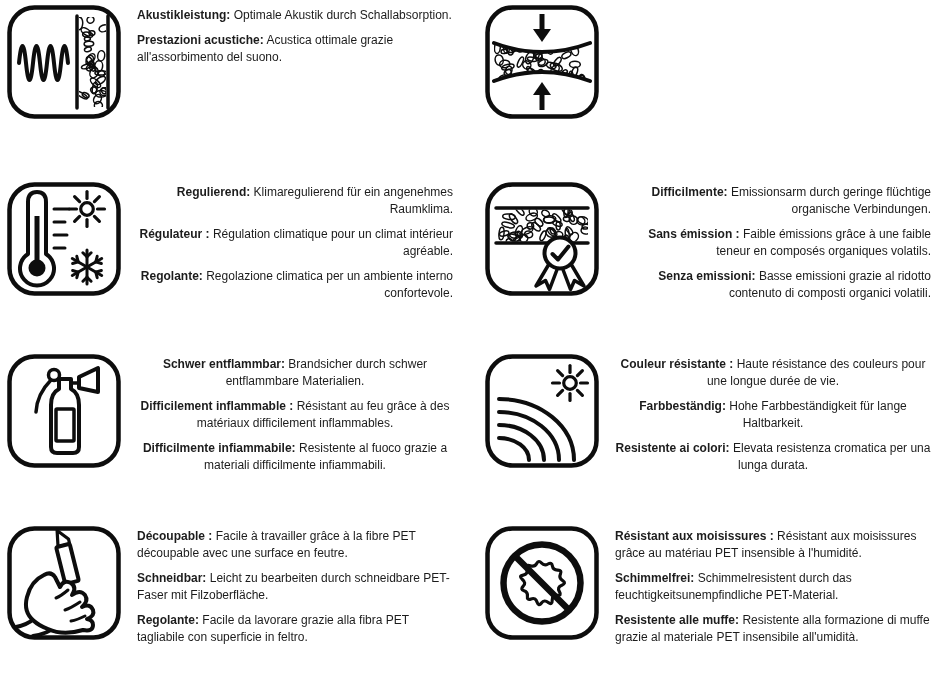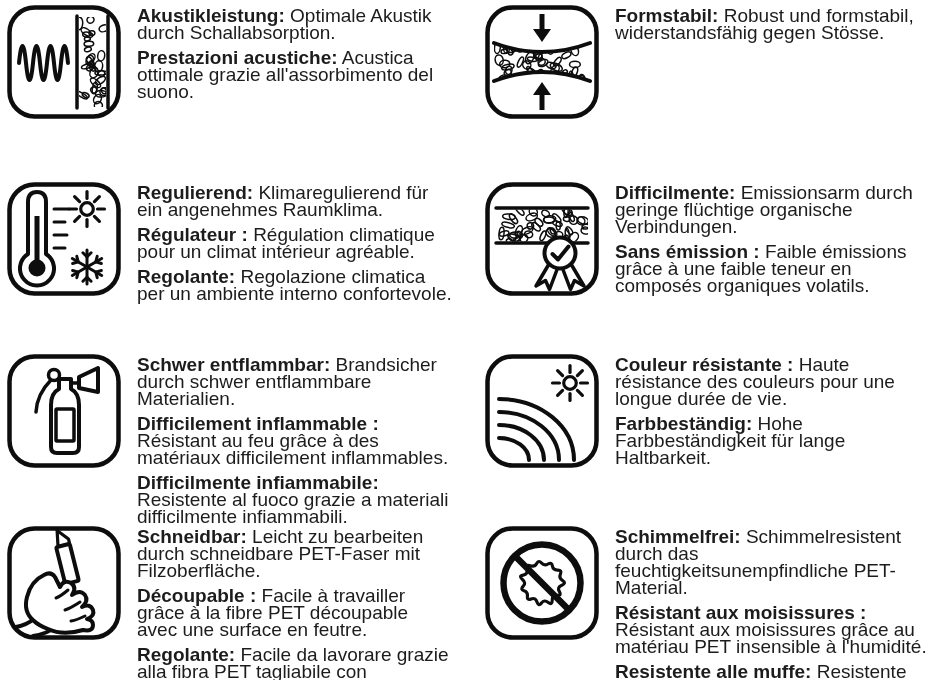--- a/index.html
+++ b/index.html
@@ -3,25 +3,25 @@
 <meta charset="utf-8">
 <style>
   html,body{margin:0;padding:0;background:#fff;}
   .page{width:936px;height:680px;background:#fff;overflow:hidden;
         font-family:"Liberation Sans",sans-serif;color:#1c1c1c;}
   .grid{display:grid;grid-template-columns:468px 468px;grid-template-rows:170px 170px 170px 170px;}
   .cell{display:flex;align-items:flex-start;box-sizing:border-box;}
   .c1{padding-left:5px;}
   .c2{padding-left:15px;}
   .r1{padding-top:3px;}
-  .r2{padding-top:10px;}
-  .r3{padding-top:12px;}
+  .r2{padding-top:10px;text-align:right;}
+  .r3{padding-top:12px;text-align:center;}
   .r4{padding-top:14px;}
   .icon{width:118px;height:118px;flex:0 0 auto;}
-  .txt{margin-left:14px;width:316px;font-size:19px;line-height:17px;padding-top:4px;}
+  .txt{margin-left:14px;width:316px;font-size:12px;line-height:17px;padding-top:4px;}
   .txt p{margin:0 0 8px 0;}
   .txt b{font-weight:700;}
   
   .fr{fill:none;stroke:#0d0d0d;stroke-width:4.5;}
   .s5{fill:none;stroke:#0d0d0d;stroke-width:5;stroke-linecap:butt;}
   .s4{fill:none;stroke:#0d0d0d;stroke-width:4;stroke-linecap:round;stroke-linejoin:round;}
   .s4w{fill:#fff;stroke:#0d0d0d;stroke-width:4;stroke-linecap:round;stroke-linejoin:round;}
   .s35{fill:none;stroke:#0d0d0d;stroke-width:3.5;stroke-linecap:round;stroke-linejoin:round;}
   .s35w{fill:#fff;stroke:#0d0d0d;stroke-width:3.5;stroke-linejoin:round;}
   .s32{fill:none;stroke:#0d0d0d;stroke-width:3.2;stroke-linecap:round;stroke-linejoin:round;}
@@ -142,21 +142,20 @@
             <ellipse cx="21.3" cy="48.4" rx="3.3" ry="2.1" transform="rotate(169 21.3 48.4)" class="scr"></ellipse>
           </g>
         <path class="s4" d="M11 40 Q59 58 107 40"></path>
         <path class="s4" d="M11 78 Q59 60 107 78"></path>
         <line class="s5" x1="59" y1="11" x2="59" y2="27"></line>
         <polygon class="fill" points="50,26 68,26 59,39"></polygon>
         <line class="s5" x1="59" y1="107" x2="59" y2="91"></line>
         <polygon class="fill" points="50,92 68,92 59,79"></polygon>
       </svg>
       <div class="txt">
-        <p><b>Formstabil:</b> <span>Robust und formstabil, widerstandsfähig gegen Stösse.</span></p>
       </div>
     </div>
 
     <div class="cell r2 c1">
       <svg class="icon" viewBox="0 0 118 118">
         <rect class="fr" x="4.5" y="4.5" width="109" height="109" rx="25"></rect>
         <path class="s4" d="M23 22 Q23 12 32 12 Q41 12 41 22 L41 74 A17 17 0 1 1 23 74 Z"></path>
         <line class="s5" x1="32" y1="36" x2="32" y2="82"></line>
         <circle class="fill" cx="32" cy="88" r="8.5"></circle>
         <line class="s3" x1="49" y1="29" x2="64" y2="29"></line>
@@ -259,20 +258,21 @@
         <line class="s35" x1="13" y1="28" x2="105" y2="28"></line>
         <line class="s35" x1="13" y1="63" x2="105" y2="63"></line>
         <path class="s35w" d="M66 84 L53 106 L62.5 100.5 L66.5 109.5 L75 87 Z"></path>
         <path class="s35w" d="M88 84 L101 106 L91.5 100.5 L87.5 109.5 L79 87 Z"></path>
         <circle class="s4w" cx="77" cy="73" r="15.5"></circle>
         <polyline class="s4" points="69.5,74 75,79.5 85.5,66.5"></polyline>
       </svg>
       <div class="txt">
         <p><b>Difficilmente:</b> <span>Emissionsarm durch geringe flüchtige organische Verbindungen.</span></p>
         <p><b>Sans émission :</b> <span>Faible émissions grâce à une faible teneur en composés organiques volatils.</span></p>
+        <p><b>Senza emissioni:</b> <span>Basse emissioni grazie al ridotto contenuto di composti organici volatili.</span></p>
       </div>
     </div>
 
     <div class="cell r3 c1">
       <svg class="icon" viewBox="0 0 118 118">
         <rect class="fr" x="4.5" y="4.5" width="109" height="109" rx="25"></rect>
         <path class="s35" d="M46 28 Q32 42 31 60"></path>
         <line class="s35" x1="66" y1="31" x2="74" y2="31"></line>
         <path class="s4w" d="M74 25 L93 16 L93 40 L74 36 Z"></path>
         <circle class="s35w" cx="49" cy="23" r="5.5"></circle>
@@ -301,54 +301,55 @@
             <line x1="79.6" y1="38.4" x2="74.6" y2="43.4" class="s32"></line>
             <line x1="76.5" y1="31.0" x2="69.5" y2="31.0" class="s32"></line>
             <line x1="79.6" y1="23.6" x2="74.6" y2="18.6" class="s32"></line>
             <line x1="87.0" y1="20.5" x2="87.0" y2="13.5" class="s32"></line>
             <line x1="94.4" y1="23.6" x2="99.4" y2="18.6" class="s32"></line>
           </g>
       </svg>
       <div class="txt">
         <p><b>Couleur résistante :</b> <span>Haute résistance des couleurs pour une longue durée de vie.</span></p>
         <p><b>Farbbeständig:</b> <span>Hohe Farbbeständigkeit für lange Haltbarkeit.</span></p>
+        <p><b>Resistente ai colori:</b> <span>Elevata resistenza cromatica per una lunga durata.</span></p>
       </div>
     </div>
 
     <div class="cell r4 c1">
       <svg class="icon" viewBox="0 0 118 118">
         <rect class="fr" x="4.5" y="4.5" width="109" height="109" rx="25"></rect>
         <g transform="rotate(-14 62 38)">
           <path class="s32w" d="M57 21 L60 5 L69 16 L69 21 Z"></path>
           <rect class="s4w" x="55" y="21" width="14" height="38" rx="2"></rect>
         </g>
         <path class="s4" d="M11 103 Q22 101 30 94"></path>
         <path class="s4" d="M28 112 Q42 110 52 102"></path>
         <path class="s4w" d="M29 97 Q18 88 22 73 Q26 57 39 51 Q46 47 50 53 L55 63 Q59 55 66 59 Q72 63 67 71 Q75 65 80 71 Q84 77 77 83 Q85 79 88 86 Q90 92 82 95 Q88 96 88 101 Q88 108 78 106 Q58 112 43 105 Q33 101 29 97 Z"></path>
         <path class="s3" d="M63 66 Q56 72 51 74"></path>
         <path class="s3" d="M75 78 Q66 84 60 86"></path>
         <path class="s3" d="M80 92 Q72 96 66 97"></path>
       </svg>
       <div class="txt">
+        <p><b>Découpable :</b> <span>Facile à travailler grâce à la fibre PET découpable avec une surface en feutre.</span></p>
         <p><b>Schneidbar:</b> <span>Leicht zu bearbeiten durch schneidbare PET-Faser mit Filzoberfläche.</span></p>
-        <p><b>Découpable :</b> <span>Facile à travailler grâce à la fibre PET découpable avec une surface en feutre.</span></p>
         <p><b>Regolante:</b> <span>Facile da lavorare grazie alla fibra PET tagliabile con superficie in feltro.</span></p>
       </div>
     </div>
 
     <div class="cell r4 c2">
       <svg class="icon" viewBox="0 0 118 118">
         <rect class="fr" x="4.5" y="4.5" width="109" height="109" rx="25"></rect>
         <g id="mold-blob">
             <path d="M78.8 61.2 Q73.8 63.3 76.4 67.6 Q79.1 71.9 74.1 71.3 Q69.2 70.7 69.2 76.2 Q69.3 81.6 65.3 78.5 Q61.3 75.3 58.5 79.0 Q55.6 82.7 54.0 78.0 Q52.5 73.3 48.1 74.9 Q43.8 76.5 44.4 72.3 Q45.0 68.0 41.0 66.7 Q37.0 65.5 40.2 62.2 Q43.5 59.0 39.4 55.5 Q35.3 52.0 40.2 51.1 Q45.2 50.1 43.9 45.1 Q42.6 40.1 47.2 41.7 Q51.8 43.2 53.7 39.5 Q55.7 35.8 58.5 39.0 Q61.4 42.2 65.0 40.0 Q68.7 37.8 69.4 42.0 Q70.1 46.2 74.7 46.1 Q79.3 46.0 77.4 50.1 Q75.6 54.1 79.7 56.6 Q83.7 59.0 78.8 61.2 Z" class="s32w"></path>
           </g>
         <circle class="s65" cx="59" cy="59" r="38.5"></circle>
         <line class="s65" x1="31" y1="31" x2="87" y2="87"></line>
       </svg>
       <div class="txt">
+        <p><b>Résistant aux moisissures :</b> <span>Résistant aux moisissures grâce au matériau PET insensible à l'humidité.</span></p>
         <p><b>Schimmelfrei:</b> <span>Schimmelresistent durch das feuchtigkeitsunempfindliche PET-Material.</span></p>
-        <p><b>Résistant aux moisissures :</b> <span>Résistant aux moisissures grâce au matériau PET insensible à l'humidité.</span></p>
         <p><b>Resistente alle muffe:</b> <span>Resistente alla formazione di muffe grazie al materiale PET insensibile all'umidità.</span></p>
       </div>
     </div>
 
   </div>
 </div>
 
 </body></html>

